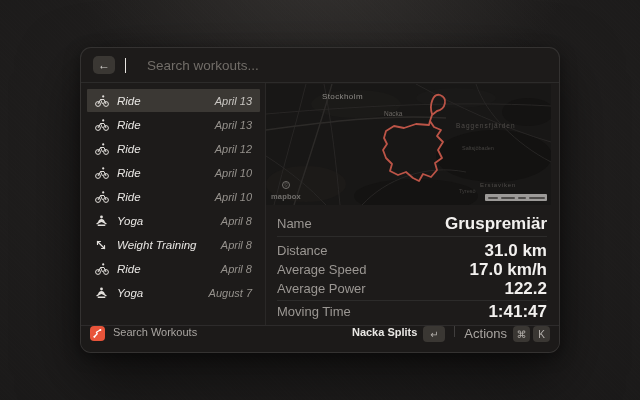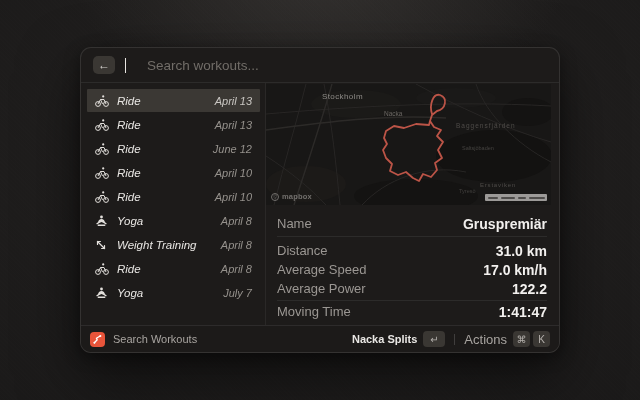--- a/index.html
+++ b/index.html
@@ -51,38 +51,38 @@
   .map { position:relative; margin:1px 8px 0 0; height:121px; background:#181716; overflow:hidden;text-decoration:underline; }
   .map svg { display:block; }
   .maplabel { position:absolute; color:#8d8a86; pointer-events:none; white-space:nowrap; }
   .ml-city  { left:56px; top:8px;  font-size:8px; letter-spacing:.4px; }
   .ml-n1    { left:118px; top:26px; font-size:6.5px; color:#6b6763; }
   .ml-w1    { left:190px; top:38px; font-size:6.5px; color:#4e4b48; letter-spacing:1px; }
   .ml-t2    { left:196px; top:61px; font-size:5.5px; color:#454340; }
   .ml-w2    { left:214px; top:98px; font-size:6px;  color:#4e4b48; letter-spacing:.8px; }
   .ml-t3    { left:193px; top:104px; font-size:5.5px; color:#413f3d; }
   .watermark { position:absolute; left:5px; bottom:4px; display:flex; align-items:center; gap:3px;
-    opacity:.55; }
+    opacity:.55;flex-direction:column; }
   .watermark .wm-circle { width:8px; height:8px; border-radius:50%; border:1.5px solid #b8b5b1;
     display:flex; align-items:center; justify-content:center; color:#b8b5b1; font-size:5px; }
   .watermark .wm-text { color:#b8b5b1; font-size:7.5px; font-weight:bold; letter-spacing:.2px; }
   .attribution { position:absolute; right:4px; bottom:4px; width:62px; height:7px; border-radius:1px;
     background:#bdbbb9; opacity:.8; display:flex; align-items:center; justify-content:center; gap:3px; }
   .attribution i { display:block; height:2px; background:#5c5a58; border-radius:1px; }
 
   .drows { padding:6px 12px 0 11px; }
   .drow { display:flex; align-items:center; justify-content:space-between; height:19px; }
   .drow.name-row { height:26px; border-bottom:1px solid rgba(255,255,255,0.07); margin-bottom:4px; }
   .drow.cut-row { border-top:1px solid rgba(255,255,255,0.07); margin-top:2px; height:22px; }
   .drow .dl { color:#9b9793; font-size:13px; }
-  .drow .dv { color:#f2f0ee; font-size:14px; font-weight:600; }
+  .drow .dv { color:#f2f0ee; font-size:17px; font-weight:600; }
 
   
   .footer { position:absolute; left:0; right:0; bottom:0; height:27px; background:#1c1a19;
-    border-top:1px solid rgba(255,255,255,0.08); display:flex; align-items:center;
+    border-top:1px solid rgba(255,255,255,0.08); display:flex; align-items:flex-start;
     padding:0 9px; z-index:3; }
   .app-icon { width:15px; height:15px; margin-right:8px; }
   .footer .app-label { color:#a8a4a0; font-size:11px; }
   .footer .spacer { flex:1; }
   .primary-label { color:#e9e7e4; font-size:11px; font-weight:600; margin-right:6px; }
   .key { min-width:17px; height:16px; padding:0 3px; border-radius:4px; background:#3a3733;
     color:#b3afab; font-size:10px; display:flex; align-items:center; justify-content:center;
     cursor:pointer; }
   .key.wide { min-width:22px; }
   .fdiv { width:1px; height:11px; background:rgba(255,255,255,0.16); margin:0 9px; }
@@ -142,21 +142,21 @@
             <svg width="14" height="12" viewBox="0 0 14 12">
                 <g stroke="#e2dfdb" stroke-width="1" fill="none">
                   <circle cx="3" cy="9" r="2.4"></circle>
                   <circle cx="11" cy="9" r="2.4"></circle>
                   <path d="M3,9 L5.5,4.5 L9,4.5 L11,9 M5.5,4.5 L7.5,9"></path>
                   <circle cx="8.2" cy="1.4" r="1.1" fill="#e2dfdb" stroke="none"></circle>
                 </g>
               </svg>
           </span>
           <span class="lbl">Ride</span>
-          <span class="date">June 12</span>
+          <span class="date">April 12</span>
         </div>
 
         <div class="row">
           <span class="ic">
             <svg width="14" height="12" viewBox="0 0 14 12">
                 <g stroke="#e2dfdb" stroke-width="1" fill="none">
                   <circle cx="3" cy="9" r="2.4"></circle>
                   <circle cx="11" cy="9" r="2.4"></circle>
                   <path d="M3,9 L5.5,4.5 L9,4.5 L11,9 M5.5,4.5 L7.5,9"></path>
                   <circle cx="8.2" cy="1.4" r="1.1" fill="#e2dfdb" stroke="none"></circle>
@@ -229,21 +229,21 @@
           <span class="ic">
             <svg width="13" height="12" viewBox="0 0 13 12">
                 <g fill="#e2dfdb">
                   <circle cx="6.5" cy="2" r="1.4"></circle>
                   <path d="M6.5,4 C4.5,4 3.4,5.6 3,7.2 L1.2,8.6 L2,9.6 L4.4,8 L6.5,7 L8.6,8 L11,9.6 L11.8,8.6 L10,7.2 C9.6,5.6 8.5,4 6.5,4 Z"></path>
                   <rect x="2.6" y="9.6" width="7.8" height="1.3" rx="0.6"></rect>
                 </g>
               </svg>
           </span>
           <span class="lbl">Yoga</span>
-          <span class="date">July 7</span>
+          <span class="date">August 7</span>
         </div>
 
       </div>
 
       <div class="detail">
 
         <div class="map">
           <svg width="285" height="121" viewBox="0 0 285 121">
             <rect width="285" height="121" fill="#181716"></rect>
 

